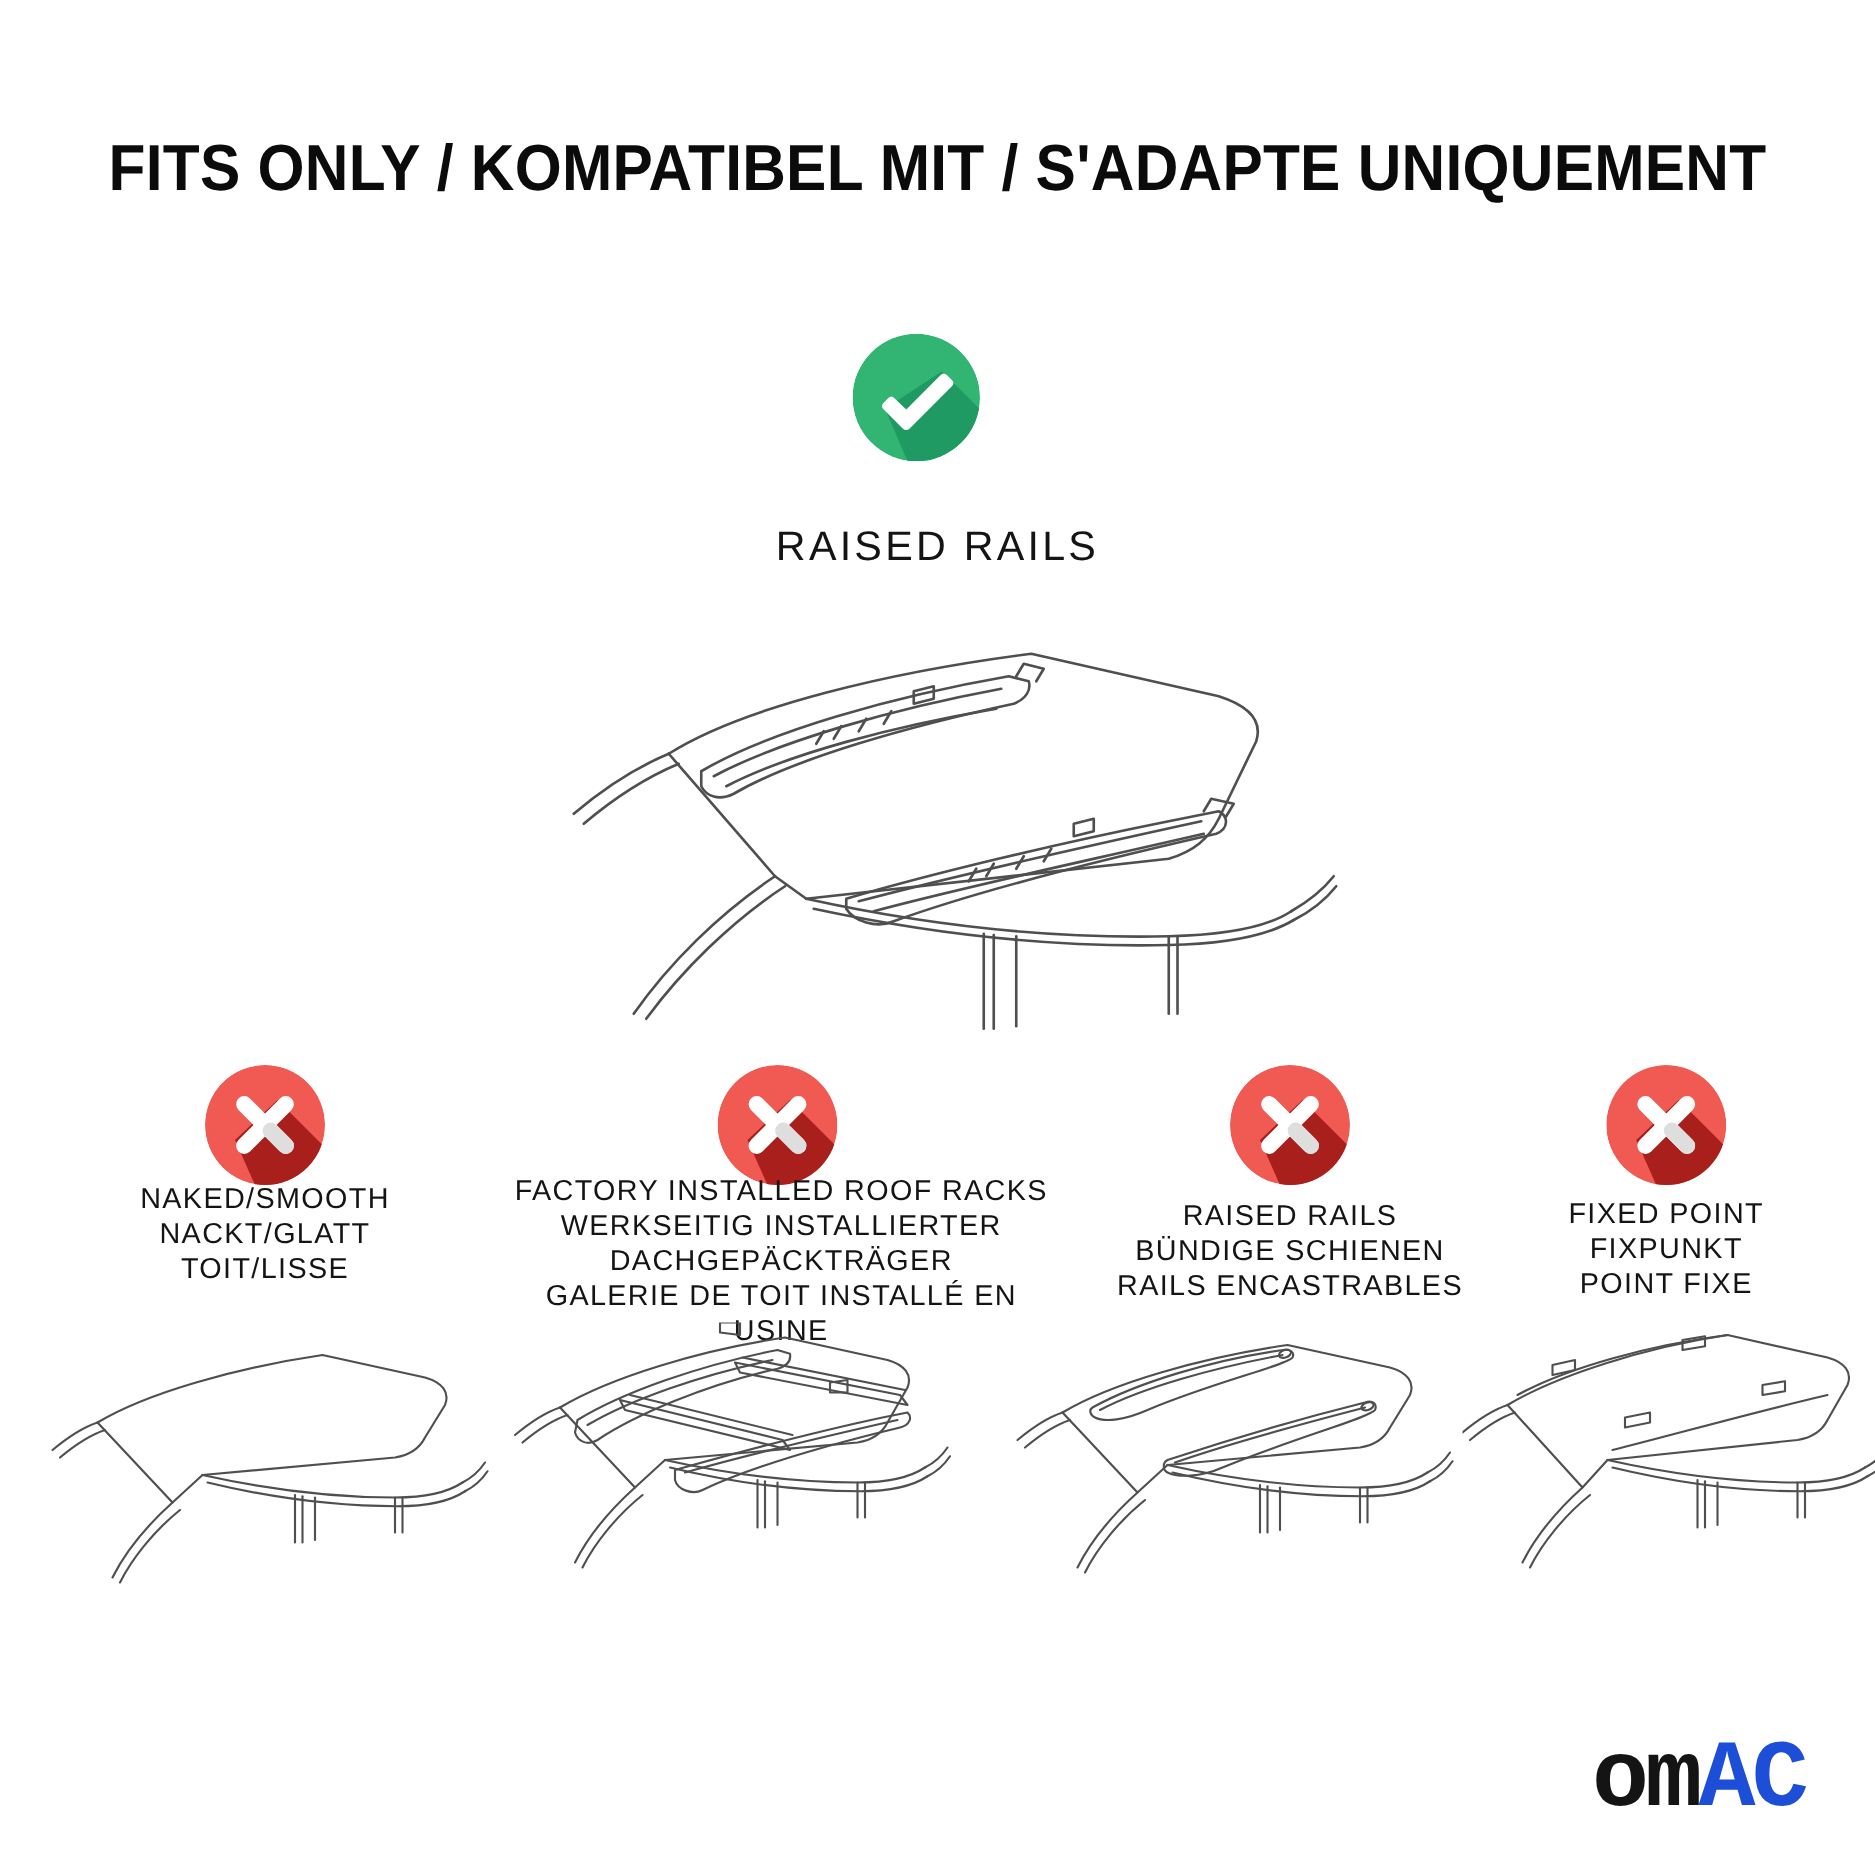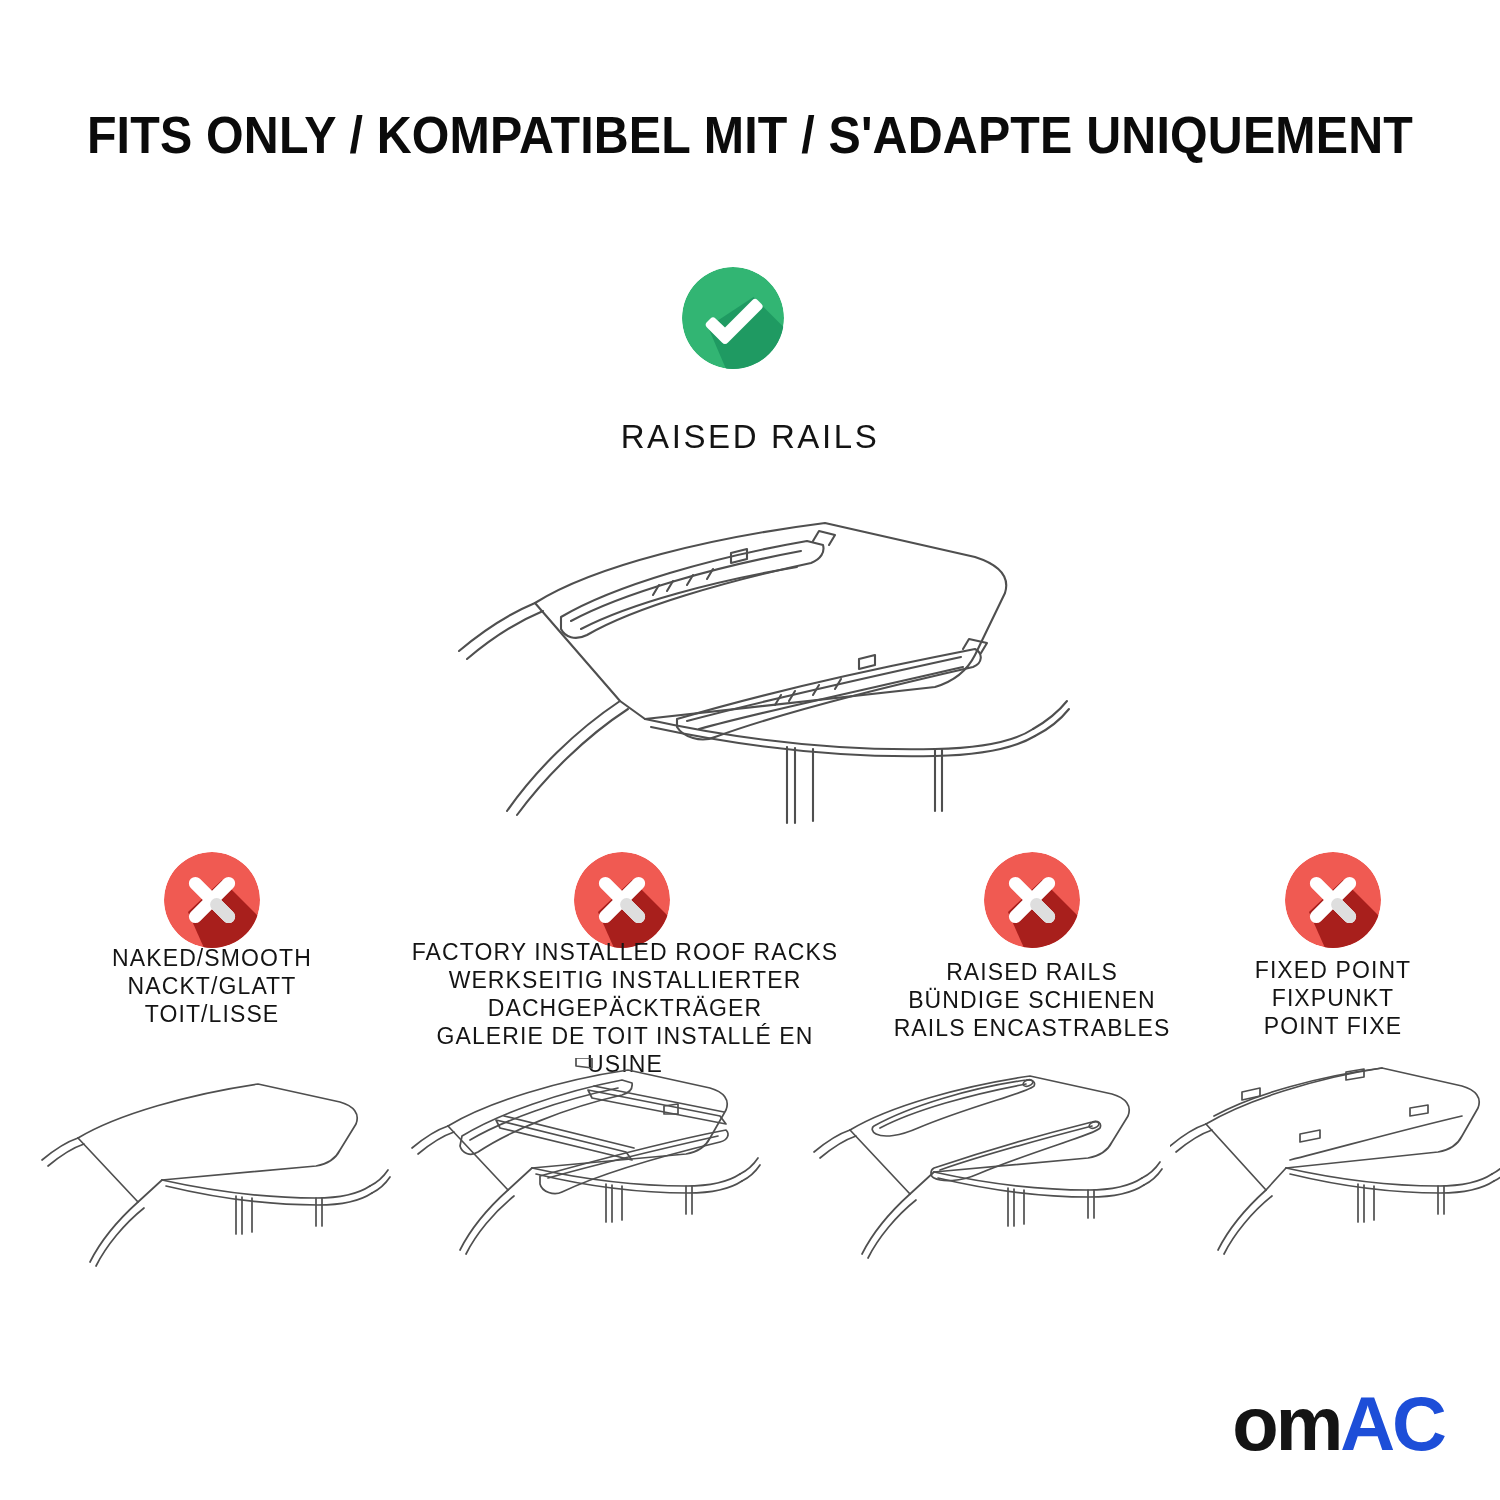--- a/index.html
+++ b/index.html
@@ -96,21 +96,21 @@
   }
   .illus svg { display: block; }
 
   
   .logo {
     position: absolute;
     right: 56px;
     bottom: 38px;
     display: flex;
     align-items: baseline;
-    font-family: Liberation Sans, sans-serif;
+    font-family: Liberation Mono, monospace;
     font-weight: bold;
     font-size: 76px;
     letter-spacing: -3px;
     line-height: 1;
   }
   .logo .part-dark { color: #141414; }
   .logo .part-red  { color: #1d4ed8; }
 </style>
 </head>
 <body>

